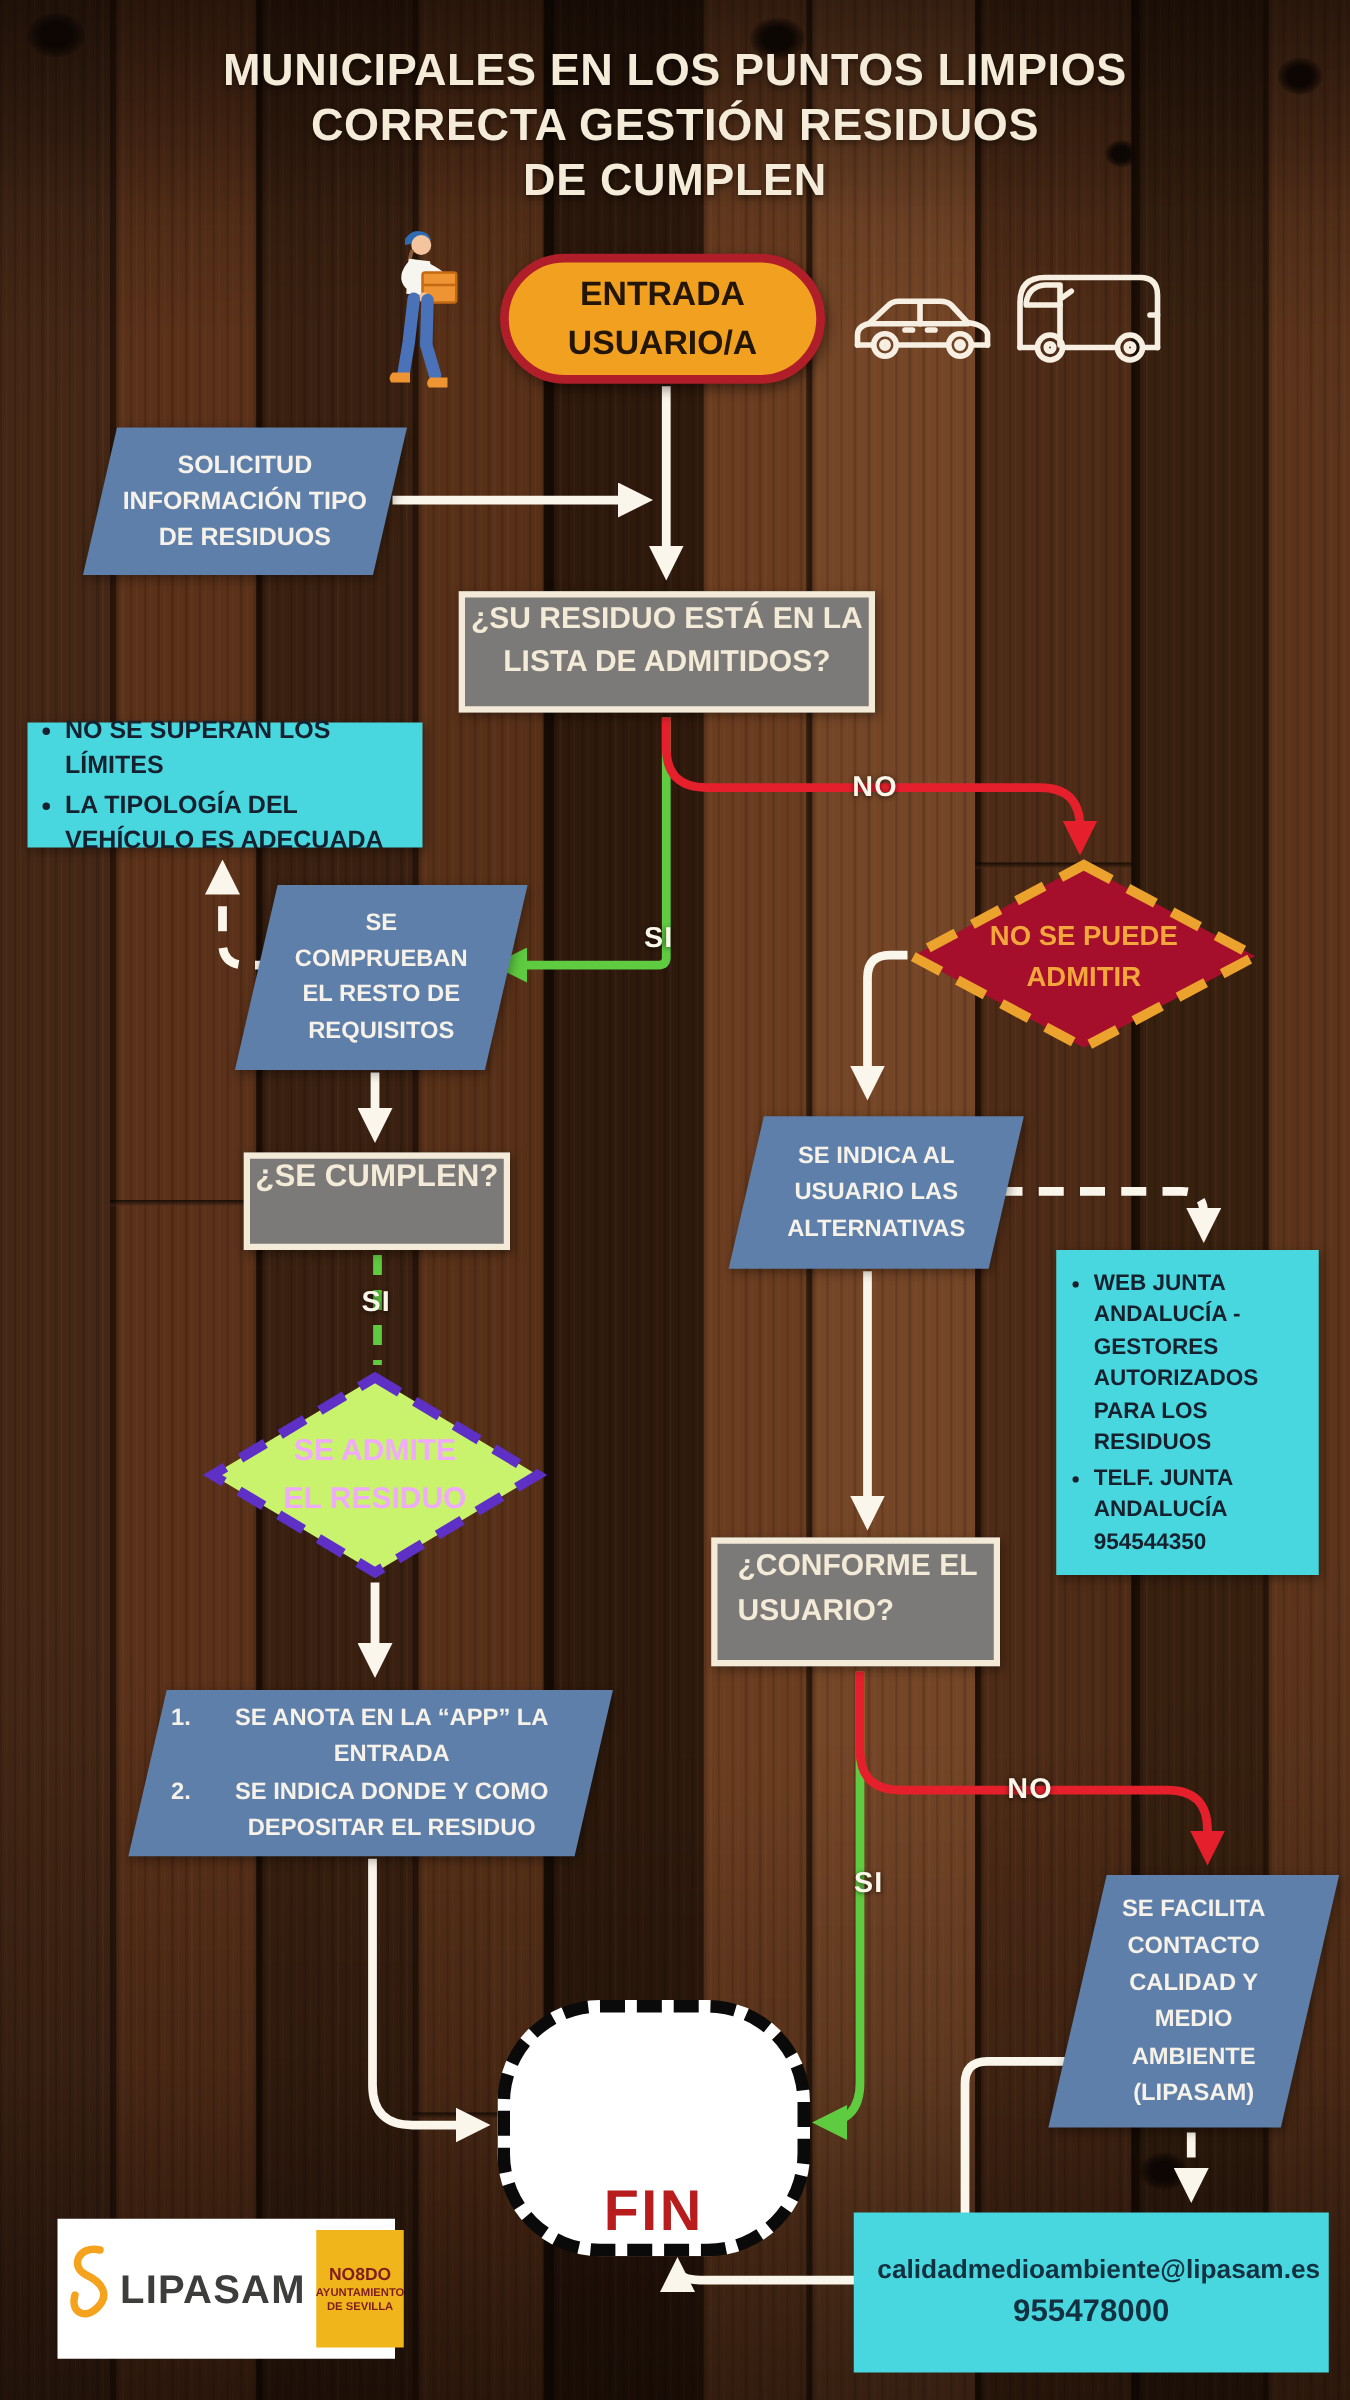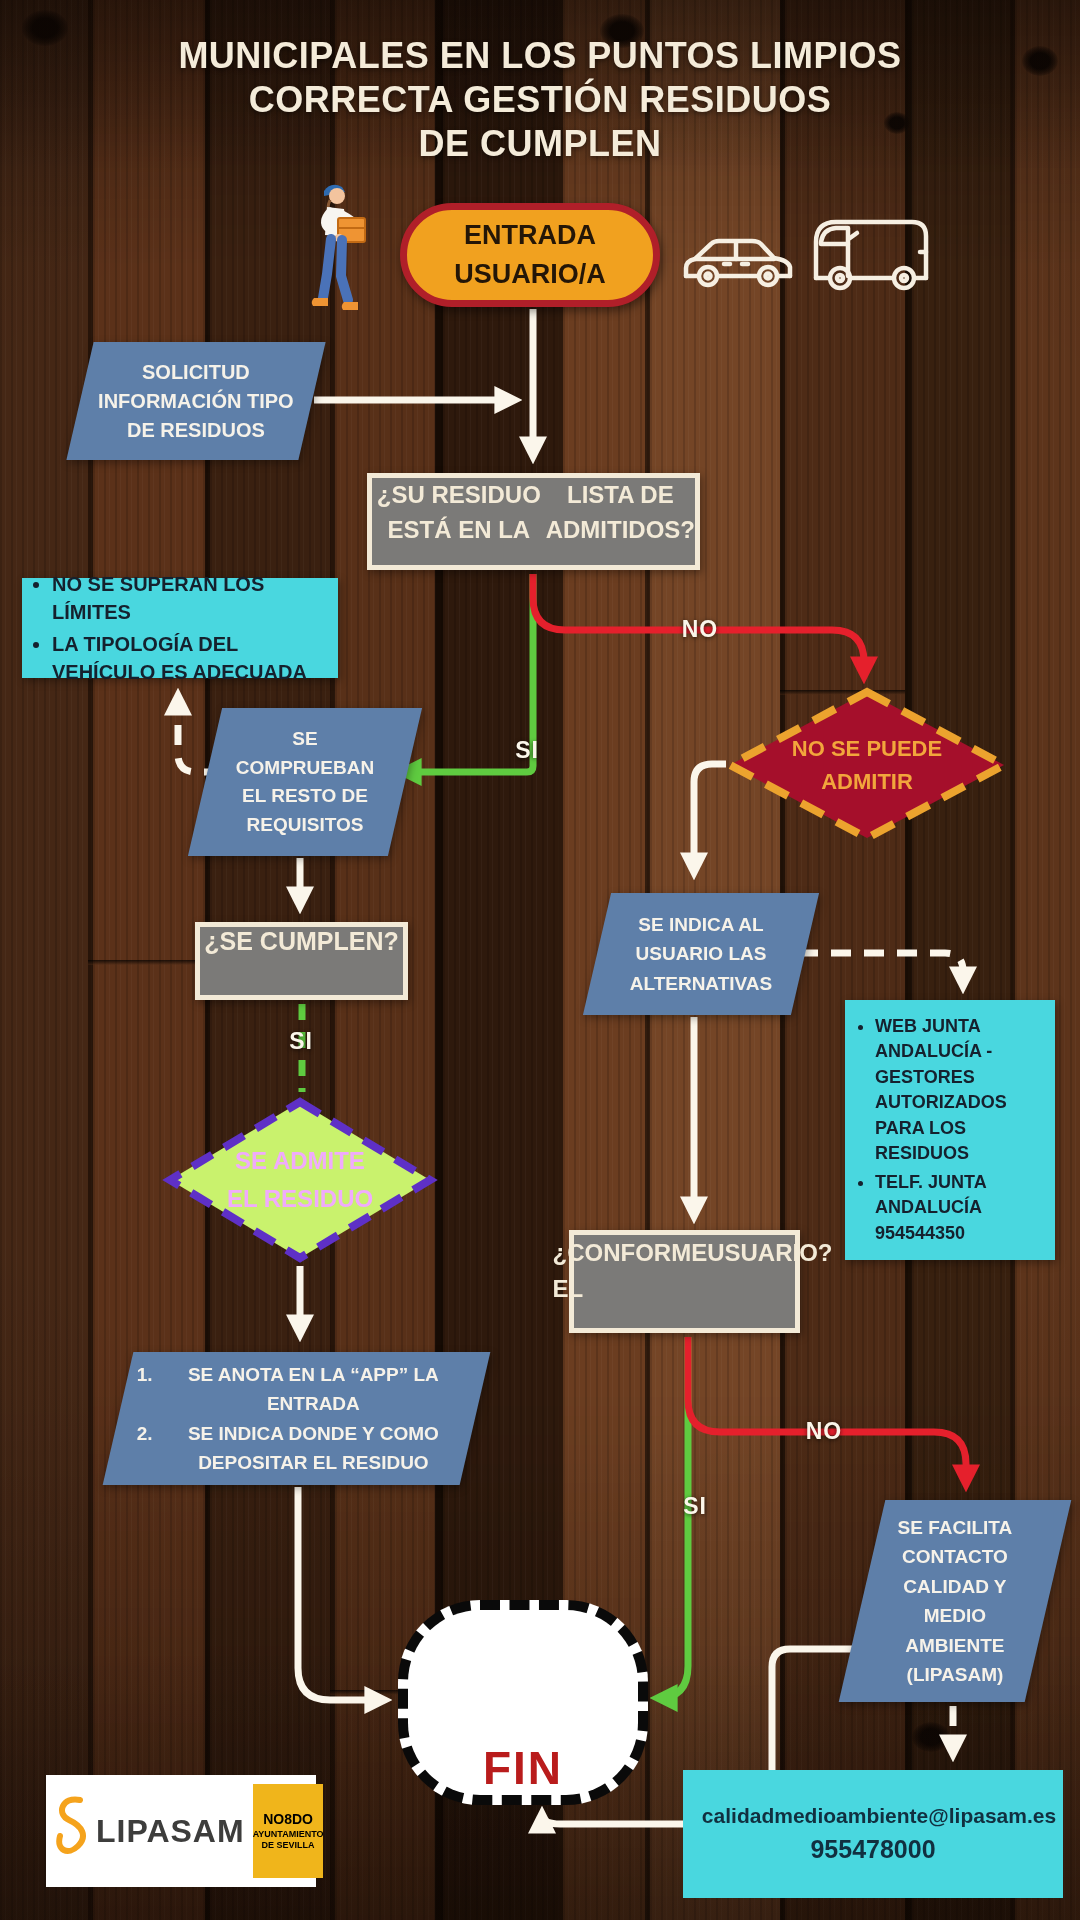--- a/index.html
+++ b/index.html
@@ -18,22 +18,22 @@
   .woodshade{position:absolute;inset:0;
     background:linear-gradient(180deg,rgba(10,4,1,.38),rgba(0,0,0,0) 9%,rgba(0,0,0,0) 86%,rgba(10,4,1,.30)),
       radial-gradient(120% 60% at 50% 42%, rgba(0,0,0,0) 55%, rgba(10,4,0,.22) 100%);}
   
   .connectors{position:absolute;left:0;top:0;z-index:3;}
   
   .node{position:absolute;z-index:4;box-sizing:border-box;}
   .para{background:#5E7FA9;transform:skewX(-13deg);display:flex;align-items:center;justify-content:center;
     color:#F6F2E9;text-align:center;box-shadow:2px 3px 8px rgba(0,0,0,.35);}
   .unskew{transform:skewX(13deg);width:100%;}
-  .qbox{background:#7B7A78;border:5px solid #F3EAD7;color:#F3EAD7;display:flex;
-    justify-content:center;text-align:center;box-shadow:2px 3px 8px rgba(0,0,0,.35);}
+  .qbox{background:#7B7A78;border:5px solid #F3EAD7;color:#F3EAD7;display:flex;flex-direction:column;
+    text-align:center;box-shadow:2px 3px 8px rgba(0,0,0,.35);}
   .cyanbox{background:#49D7DF;color:#15212E;box-shadow:2px 3px 8px rgba(0,0,0,.35);}
   .cyanbox ul{margin:0;padding:0 20px 0 30px;list-style:disc;}
   .cyanbox li{margin:3px 0;}
   .diamond{display:flex;align-items:center;justify-content:center;}
   .diamond svg{position:absolute;inset:0;}
   .diamond .dlabel{position:relative;z-index:2;text-align:center;}
   .edge-label{position:absolute;z-index:5;transform:translate(-50%,-50%);color:#FBF6EA;font-size:23px;
     font-weight:800;text-shadow:0 1px 4px rgba(0,0,0,.65);letter-spacing:1px;}
   .icon{position:absolute;z-index:4;}
   
@@ -62,21 +62,21 @@
   #fin{left:398px;top:1600px;width:250px;height:205px;background:#ffffff;border:10px dashed #0a0a0a;
     border-radius:82px;display:flex;align-items:flex-end;justify-content:center;color:#b91c1c;
     font-size:46px;font-weight:800;letter-spacing:2px;}
   #contact{left:683px;top:1770px;width:380px;height:128px;background:#49D7DF;color:#113040;
     display:flex;flex-direction:column;justify-content:center;text-align:center;gap:7px;}
   #contact .email{font-size:21px;font-weight:800;margin-left:12px;}
   #contact .phone{font-size:25px;font-weight:800;}
   #brandbox{left:46px;top:1775px;width:270px;height:112px;background:#ffffff;display:flex;
     align-items:center;justify-content:flex-start;gap:8px;padding:8px;}
   #brandbox .brand{font-size:32px;letter-spacing:1px;color:#3d3d3c;font-weight:700;flex:1;}
-  .seal{width:86px;height:94px;background:#F0B51B;color:#000000;display:flex;flex-direction:column;
+  .seal{width:86px;height:94px;background:#F0B51B;color:#7f1d1d;display:flex;flex-direction:column;
     align-items:center;justify-content:center;text-align:center;line-height:1.25;}
   .seal .s1{font-size:14px;font-weight:800;}
   .seal .s2,.seal .s3{font-size:9px;font-weight:700;}
 </style>
 </head>
 <body>
 
 <div class="canvas">
 
   <div class="wood">

